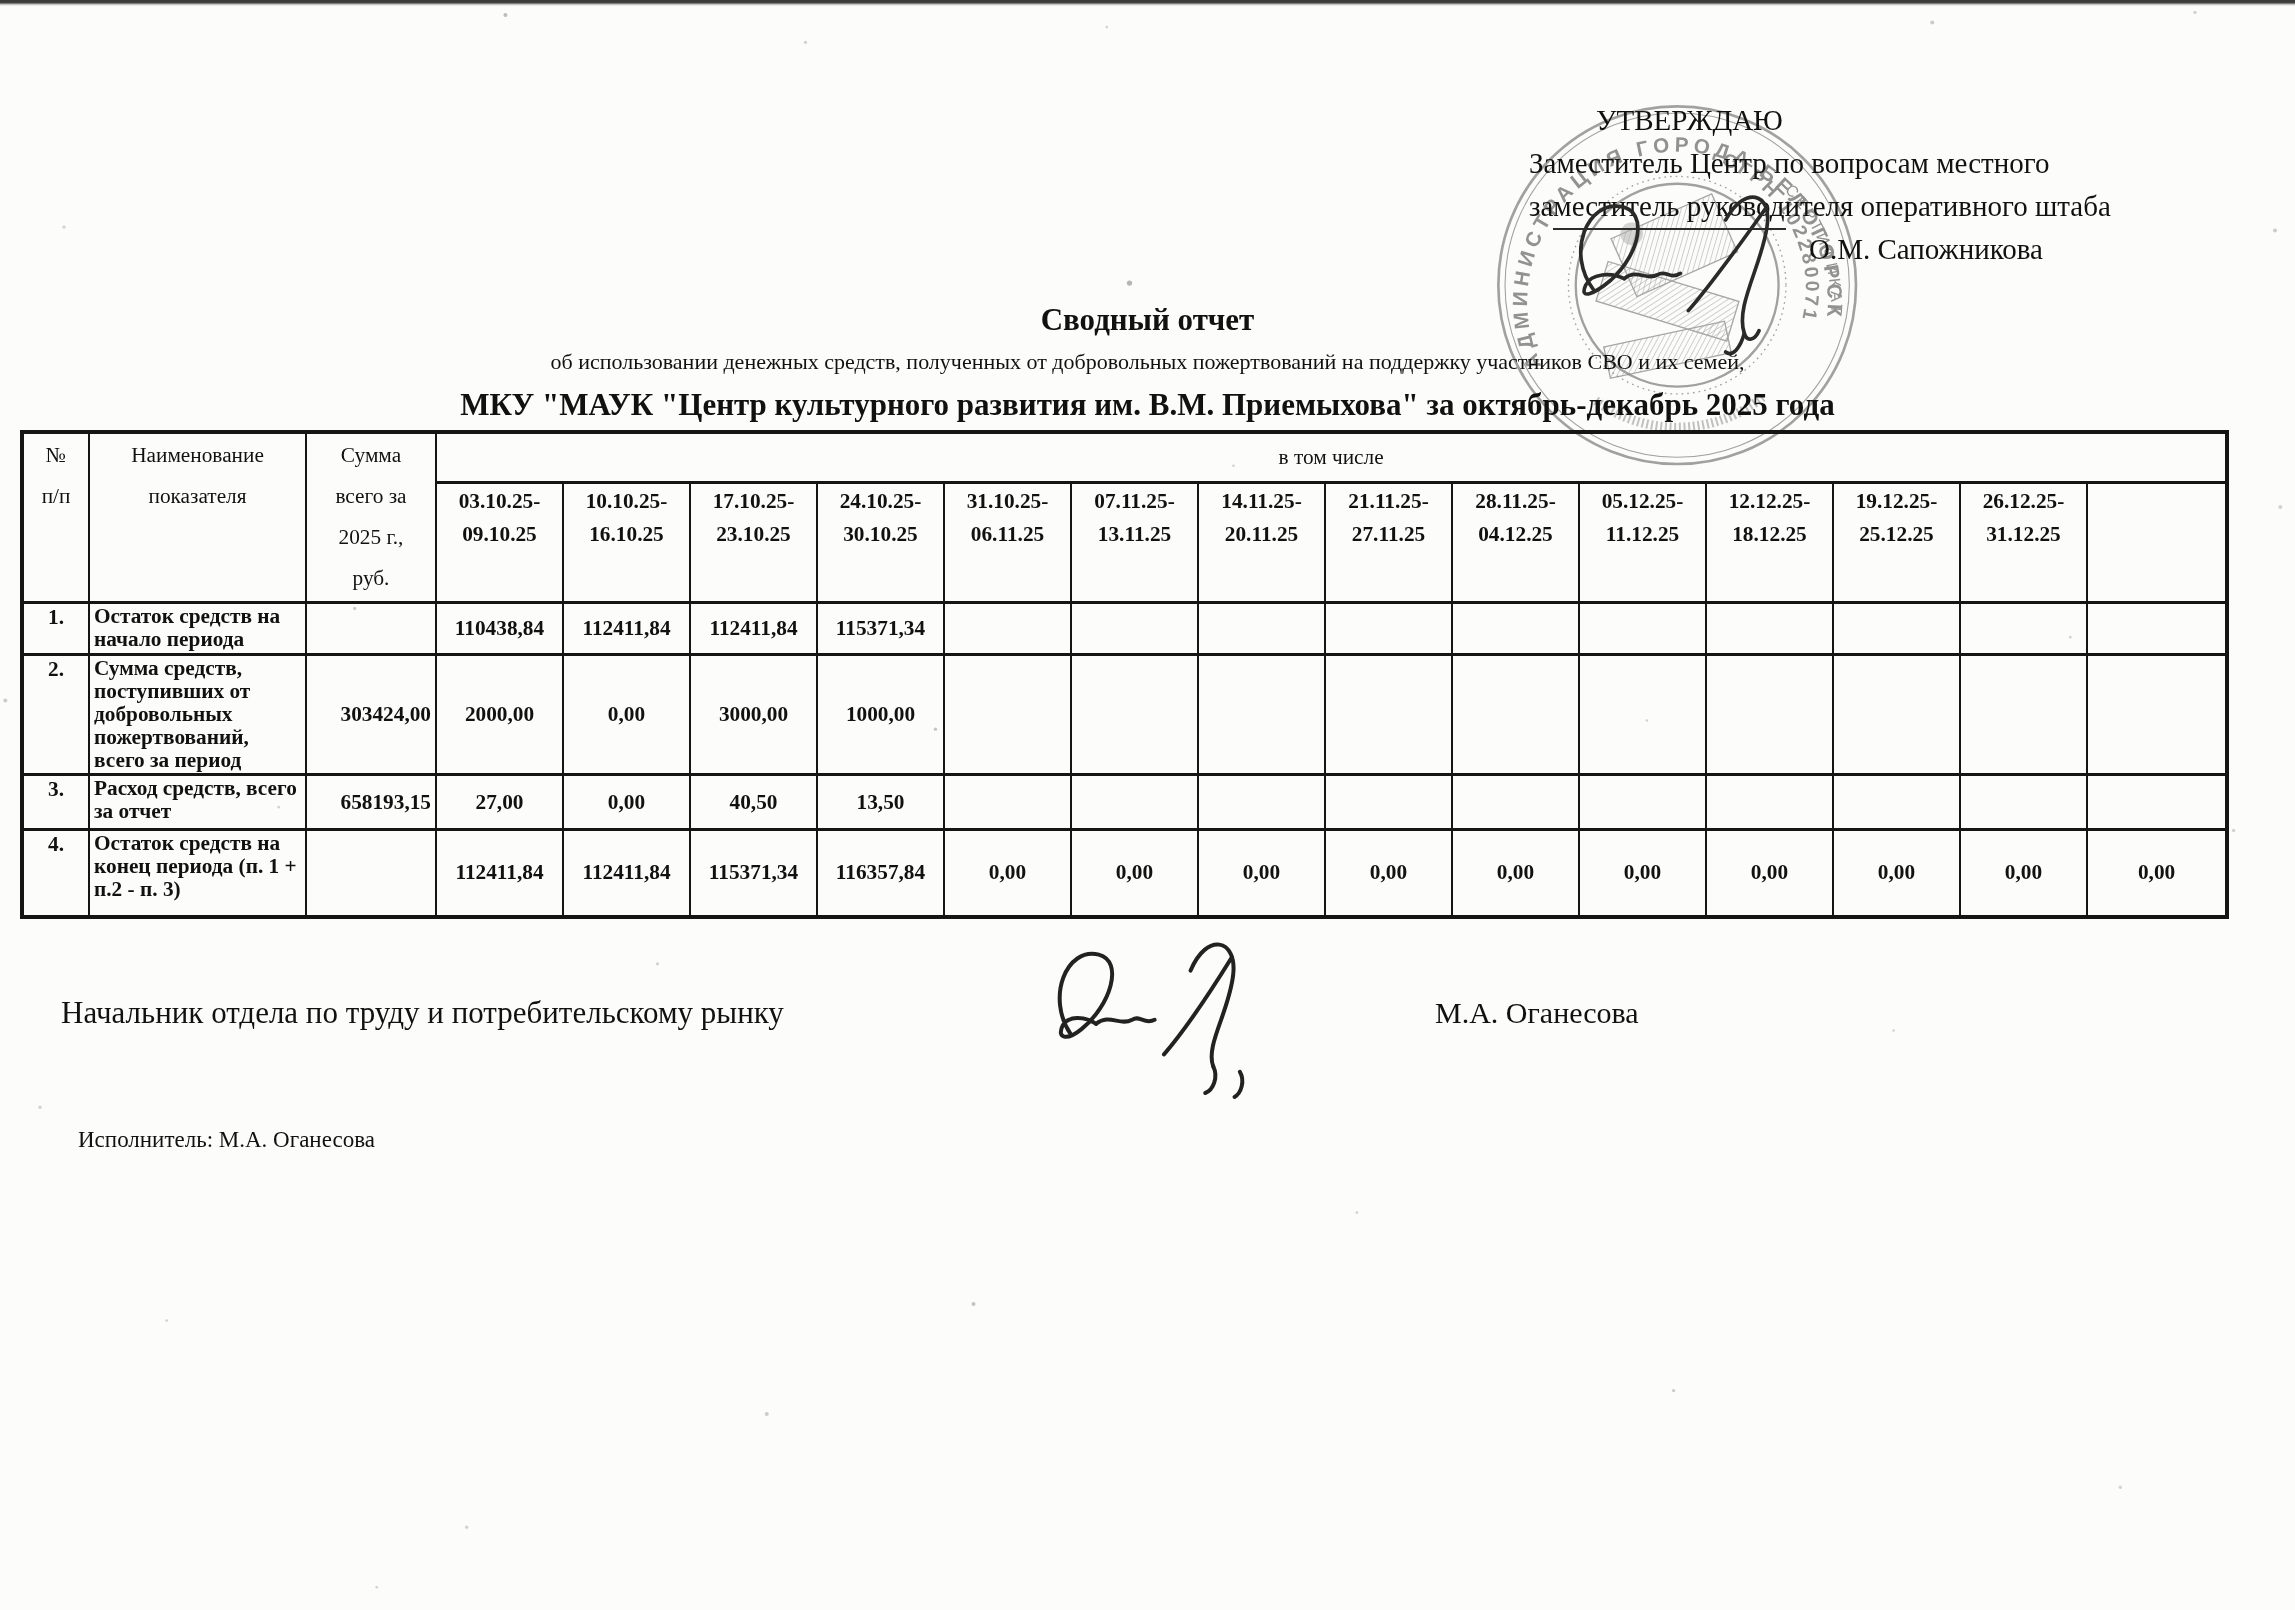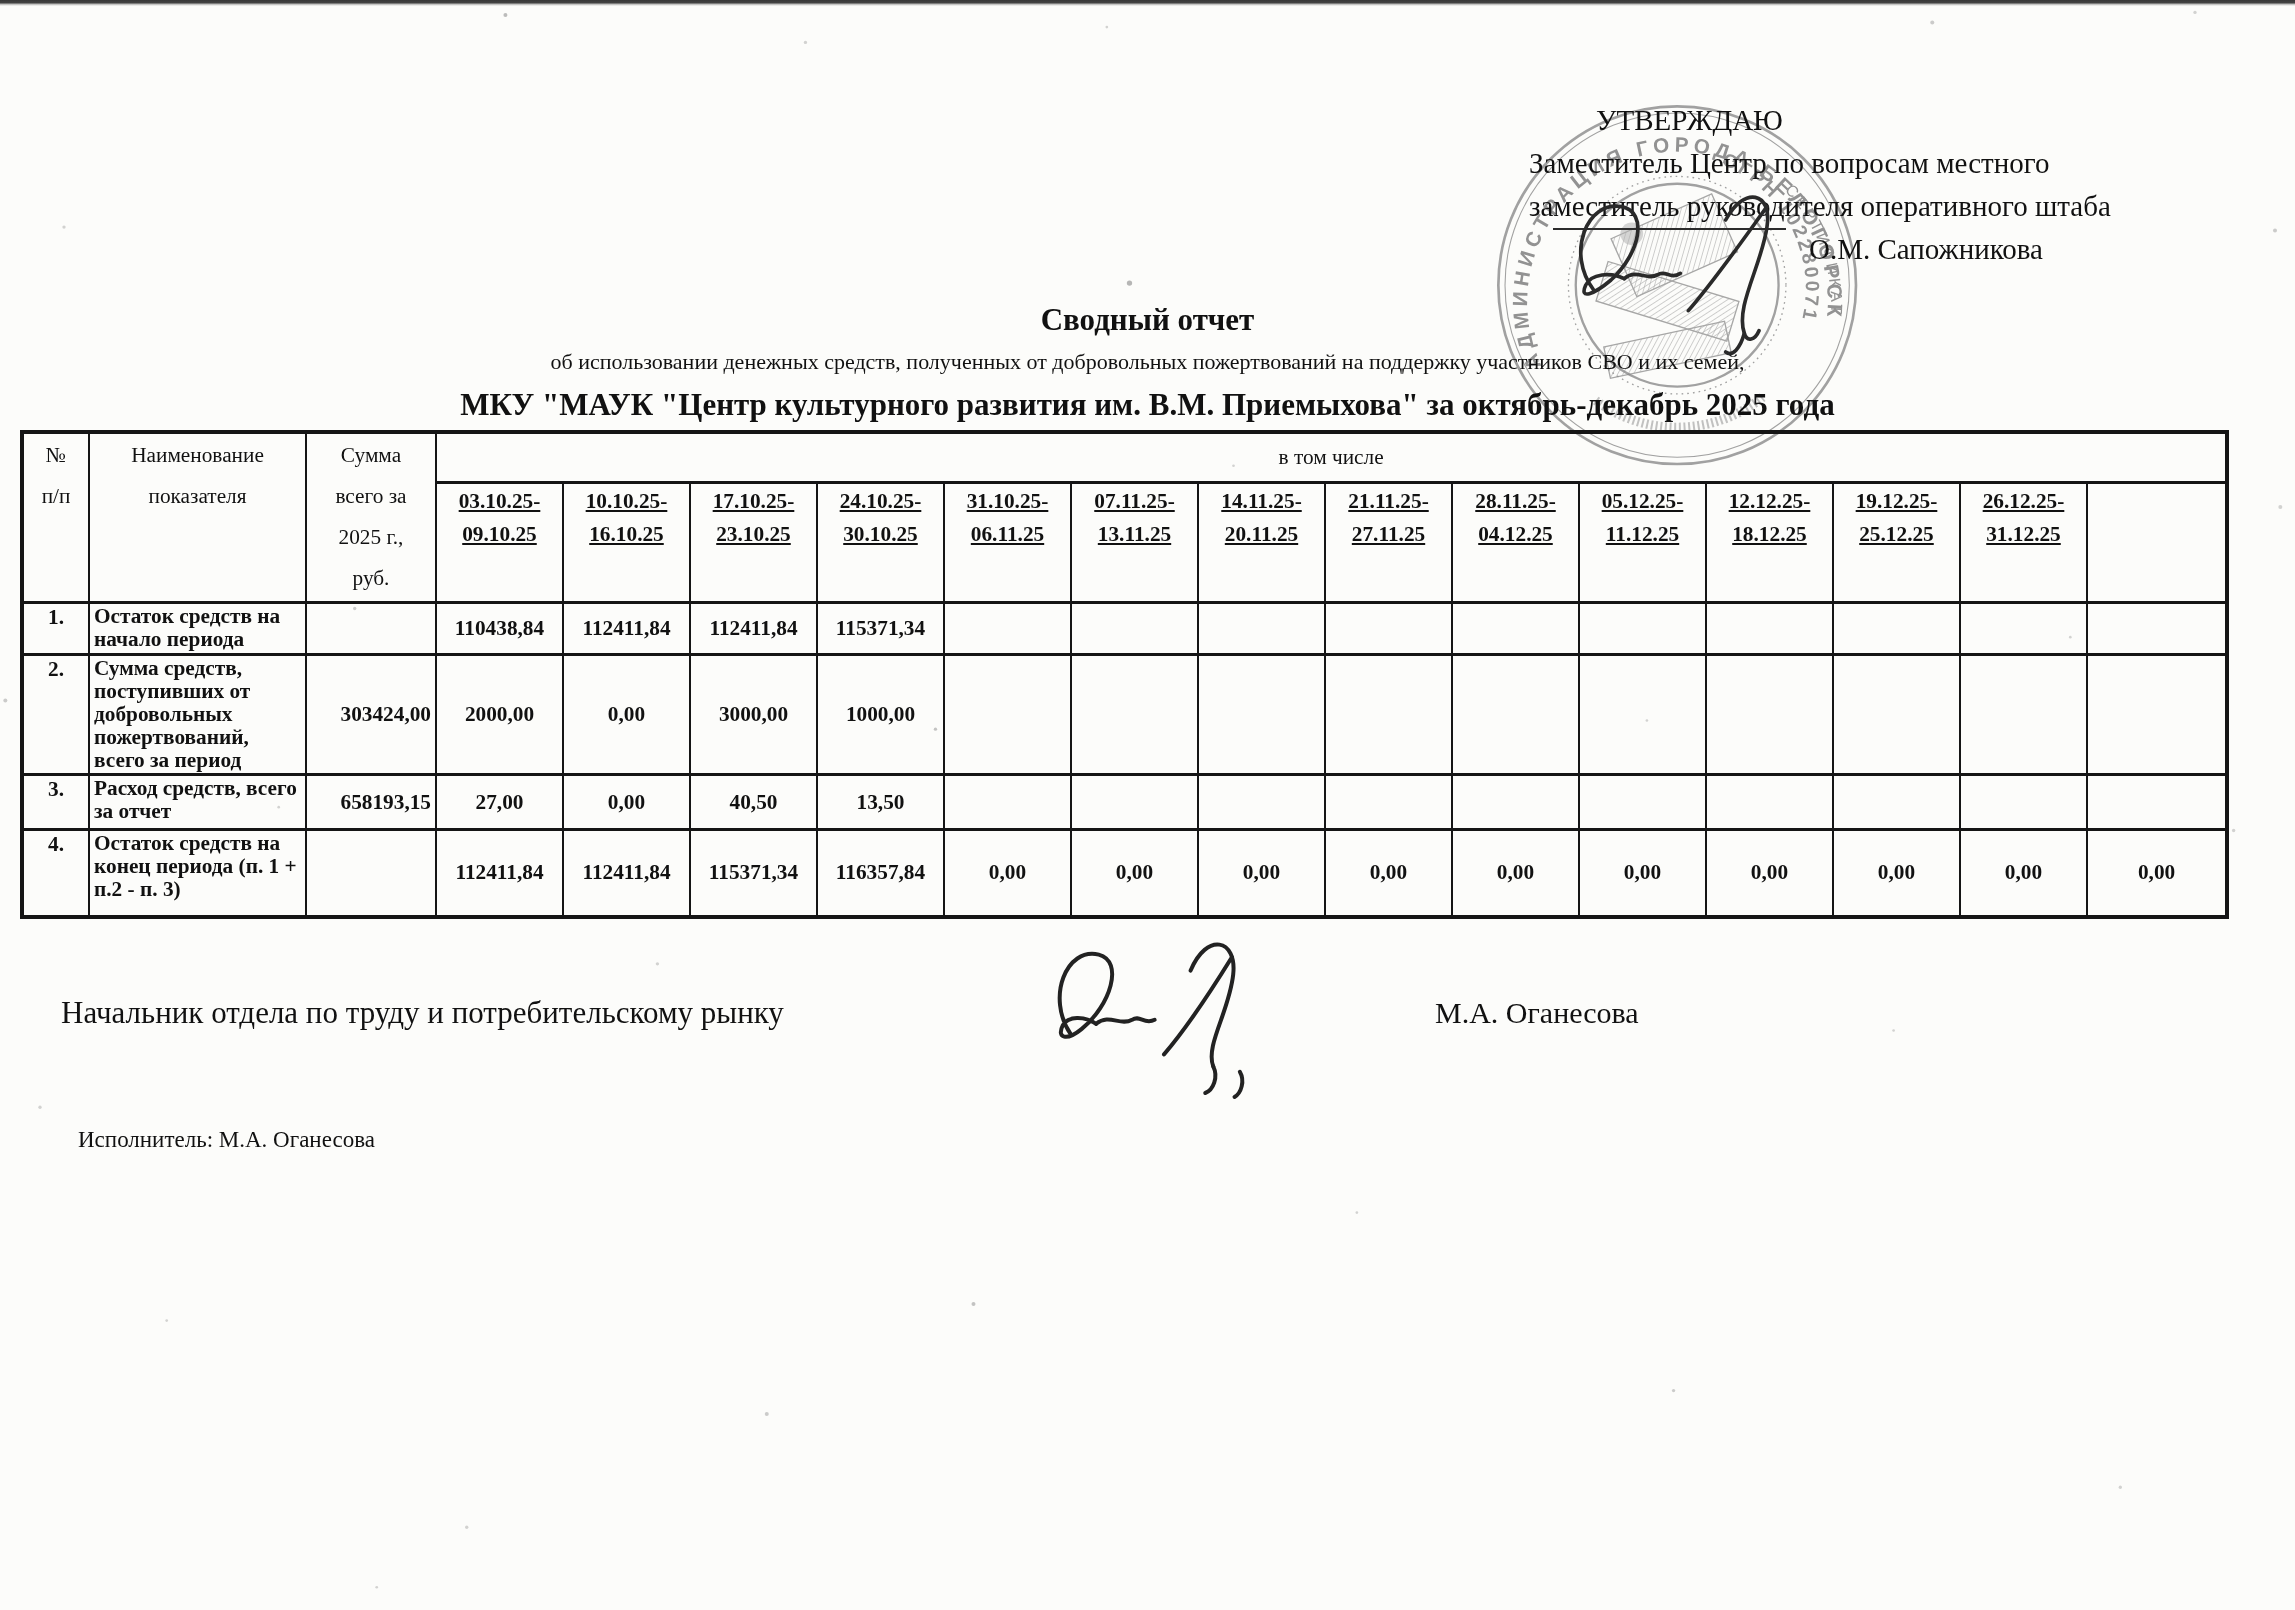--- a/index.html
+++ b/index.html
@@ -55,21 +55,21 @@
   }
   table.report{border:4px solid #151515;}
   th.h1{
     font-weight:normal;font-size:30px;line-height:41px;
     vertical-align:top;text-align:center;white-space:pre-line;padding-top:4px;
   }
   th.h-incl{
     font-weight:normal;font-size:25px;text-align:center;vertical-align:middle;
     height:37px;
   }
-  tr.period-row{height:103px;text-decoration:underline;}
+  tr.period-row{height:103px;}
   th.period-cell{
     font-weight:bold;font-size:21.3px;line-height:33px;
     vertical-align:top;text-align:center;white-space:pre-line;padding-top:14.7px;
   }
   td.num-cell{font-weight:bold;font-size:25px;vertical-align:top;text-align:center;padding-top:2.7px;}
   td.name-cell{font-weight:bold;font-size:20.7px;line-height:23px;vertical-align:top;text-align:left;padding:2.7px 5.3px;}
   td.total-cell{font-weight:bold;font-size:21.3px;vertical-align:middle;text-align:right;}
   td.value-cell{font-weight:bold;font-size:21.3px;vertical-align:middle;text-align:center;}
   tbody tr:nth-child(1){height:52px;}
   tbody tr:nth-child(2){height:117px;}

